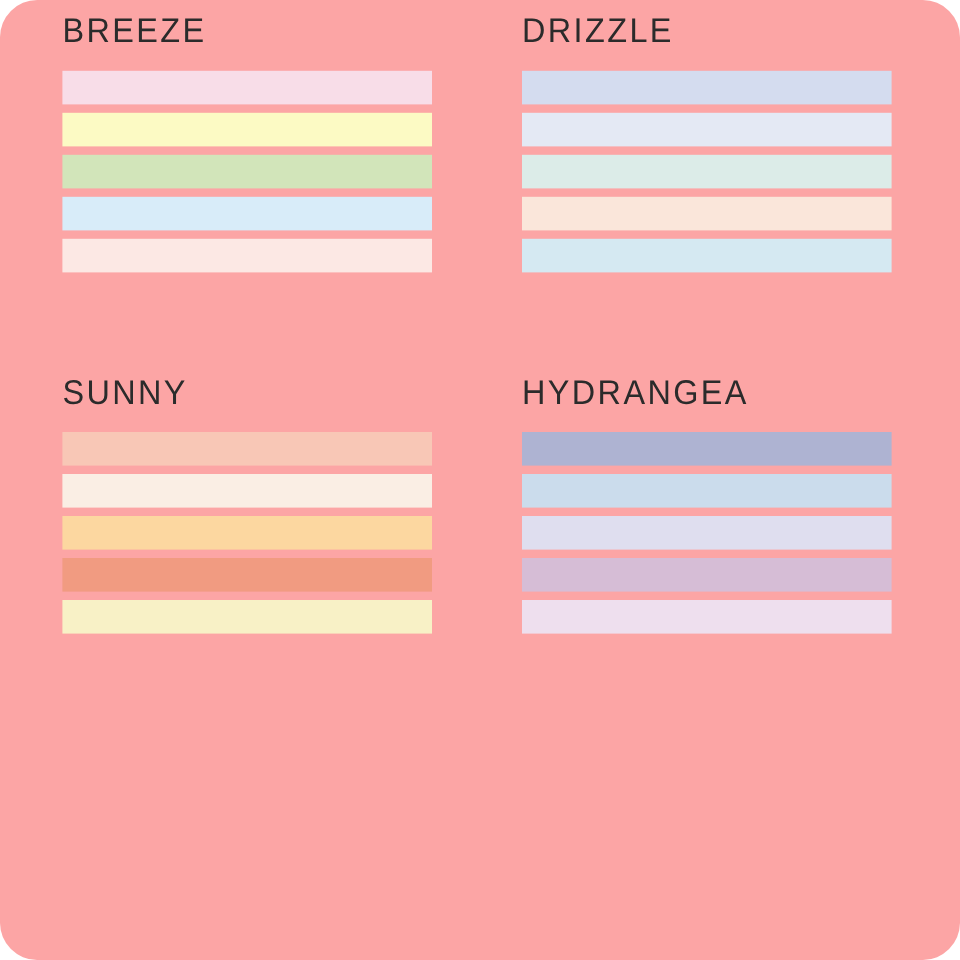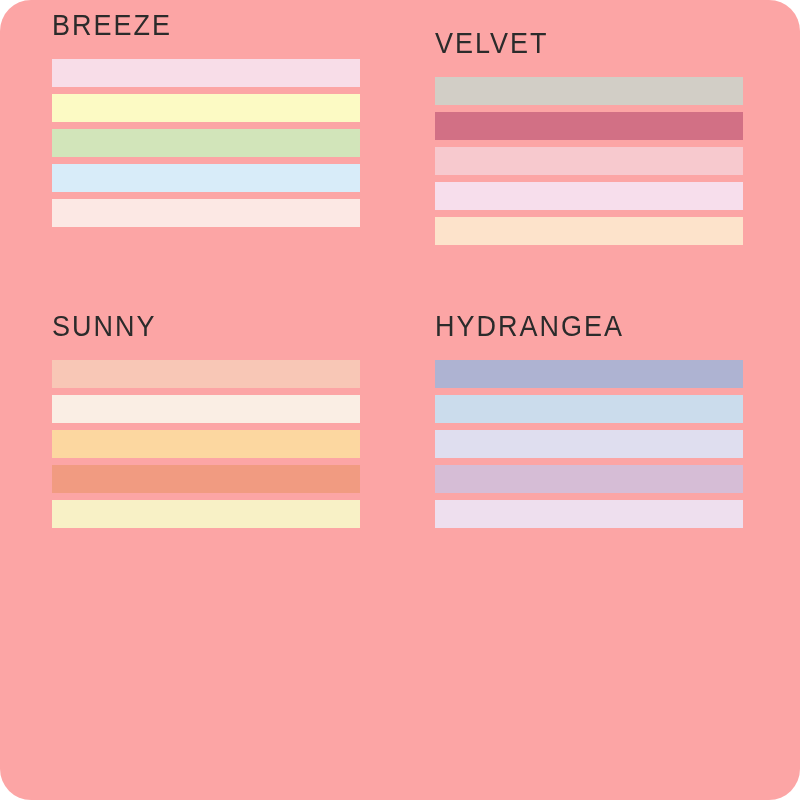--- a/index.html
+++ b/index.html
@@ -77,28 +77,28 @@
       <div class="palette-card row-1">
         <div class="palette-title">BREEZE</div>
         <div class="swatch-stack">
           <div class="swatch" style="background-color: rgb(248, 221, 232);"></div>
           <div class="swatch" style="background-color: rgb(252, 250, 196);"></div>
           <div class="swatch" style="background-color: rgb(210, 229, 186);"></div>
           <div class="swatch" style="background-color: rgb(216, 236, 249);"></div>
           <div class="swatch" style="background-color: rgb(252, 232, 228);"></div>
         </div>
       </div>
-      <div class="palette-card row-2">
-        <div class="palette-title">VELVET</div>
+      <div class="palette-card row-1">
+        <div class="palette-title">DRIZZLE</div>
         <div class="swatch-stack">
-          <div class="swatch" style="background-color: rgb(210, 206, 198);"></div>
-          <div class="swatch" style="background-color: rgb(210, 112, 133);"></div>
-          <div class="swatch" style="background-color: rgb(247, 201, 206);"></div>
-          <div class="swatch" style="background-color: rgb(247, 222, 236);"></div>
-          <div class="swatch" style="background-color: rgb(253, 227, 203);"></div>
+          <div class="swatch" style="background-color: rgb(212, 220, 239);"></div>
+          <div class="swatch" style="background-color: rgb(228, 233, 244);"></div>
+          <div class="swatch" style="background-color: rgb(220, 236, 232);"></div>
+          <div class="swatch" style="background-color: rgb(250, 230, 218);"></div>
+          <div class="swatch" style="background-color: rgb(213, 233, 242);"></div>
         </div>
       </div>
       <div class="palette-card row-3">
         <div class="palette-title">SUNNY</div>
         <div class="swatch-stack">
           <div class="swatch" style="background-color: rgb(248, 199, 182);"></div>
           <div class="swatch" style="background-color: rgb(250, 238, 228);"></div>
           <div class="swatch" style="background-color: rgb(252, 215, 160);"></div>
           <div class="swatch" style="background-color: rgb(241, 155, 129);"></div>
           <div class="swatch" style="background-color: rgb(248, 241, 198);"></div>

